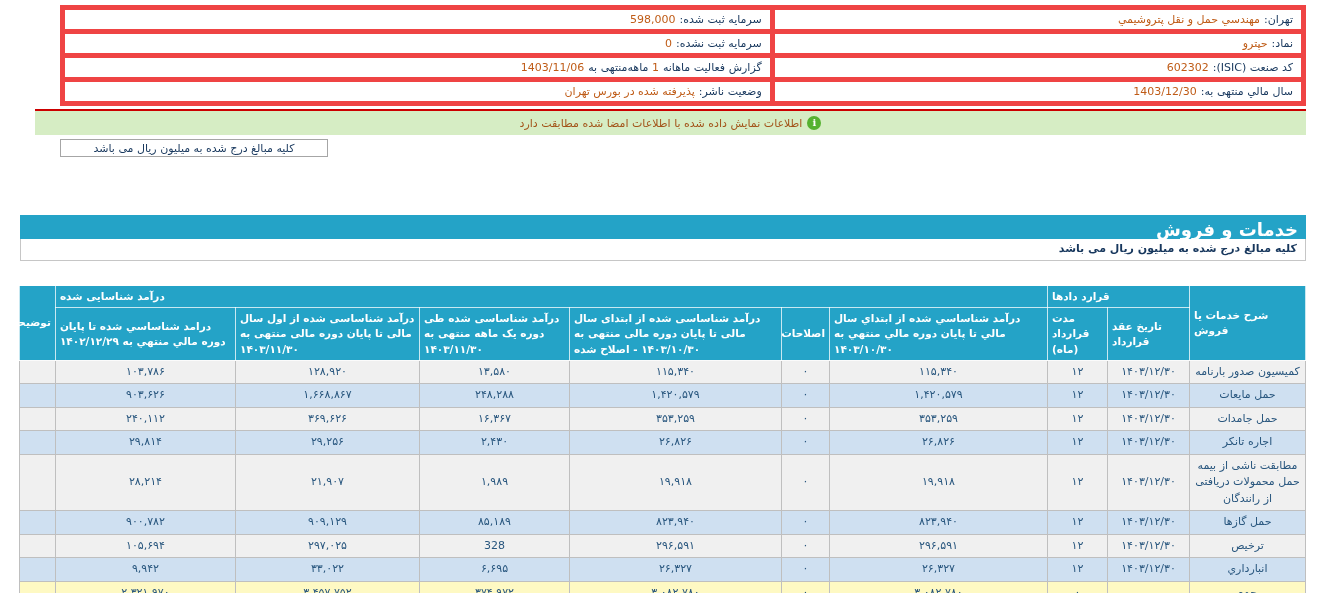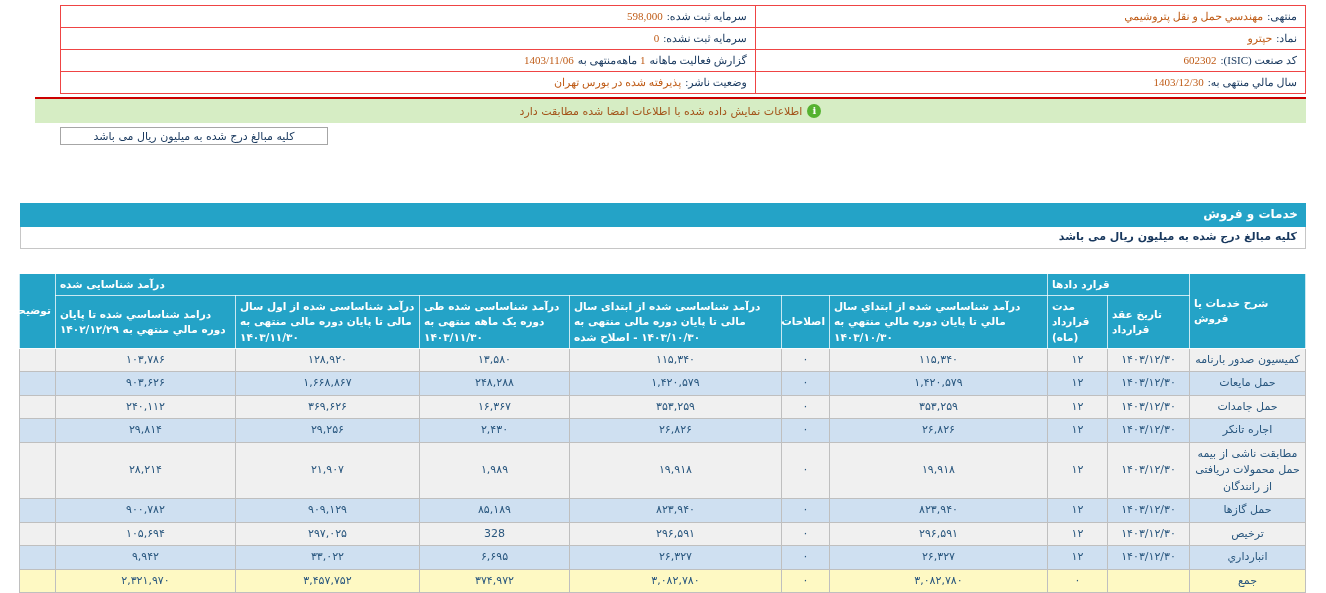--- a/index.html
+++ b/index.html
@@ -14,25 +14,24 @@
   }
 
   
   .info-table {
     width: calc(100% - 40px);
     margin-left: 40px;
     border-collapse: collapse;
     border: 1px solid #c6c6c6;
   }
   .info-table td {
-    border: 1px solid #ef4444;
+    border: 5px solid #ef4444;
     padding: 3px 8px;
     height: 22px;
     white-space: nowrap;
-    font-family: Liberation Serif, serif;
   }
   .info-table .lbl { color: #17375d; margin-left: 4px; }
   .info-table .val { color: #bf5b16; }
 
   
   .banner {
     margin-top: 3px;
     margin-left: 15px;
     border-top: 2px solid #cc0000;
     background: #d6edc4;
@@ -69,21 +68,21 @@
     height: 18px;
     cursor: pointer;
   }
 
   
   .section-bar {
     margin-top: 58px;
     background: #24a3c7;
     color: #ffffff;
     font-weight: bold;
-    font-size: 12px;
+    font-size: 18px;
     padding: 4px 8px;
     height: 24px;
   }
   .unit-note {
     border: 1px solid #c6c6c6;
     border-top: none;
     background: #ffffff;
     font-weight: bold;
     color: #17375d;
     padding: 3px 8px;
@@ -123,21 +122,21 @@
   .main-table tbody tr:nth-child(even) td { background: #cfe0f1; }
   .main-table tbody tr.total-row td { background: #fef9c3; }
 </style>
 </head>
 <body>
 
 <table class="info-table">
   <tbody>
     <tr>
       <td>
-        <span class="lbl">منتهی:</span><span class="val">مهندسي حمل و نقل پتروشيمي</span>
+        <span class="lbl">تهران:</span><span class="val">مهندسي حمل و نقل پتروشيمي</span>
       </td>
       <td>
         <span class="lbl">سرمایه ثبت شده:</span><span class="val">598,000</span>
       </td>
     </tr>
     <tr>
       <td>
         <span class="lbl">نماد:</span><span class="val">حپترو</span>
       </td>
       <td>

